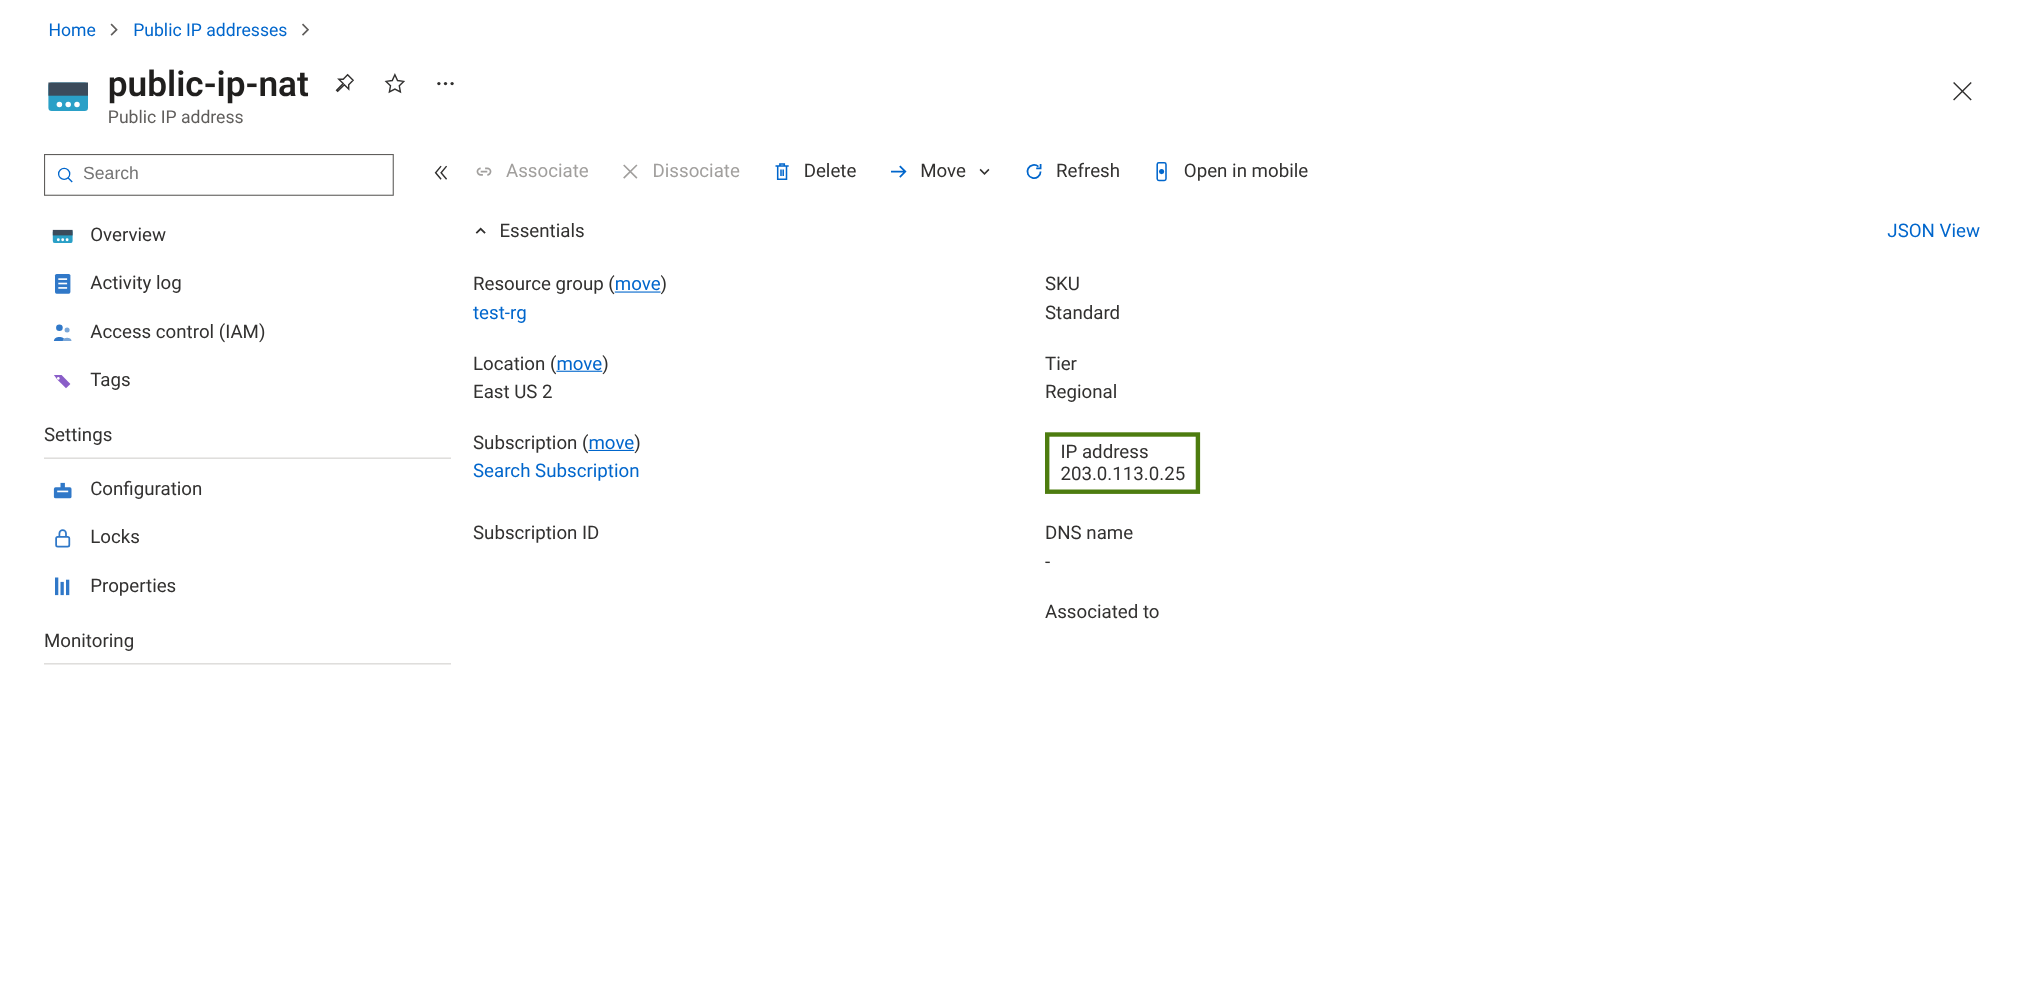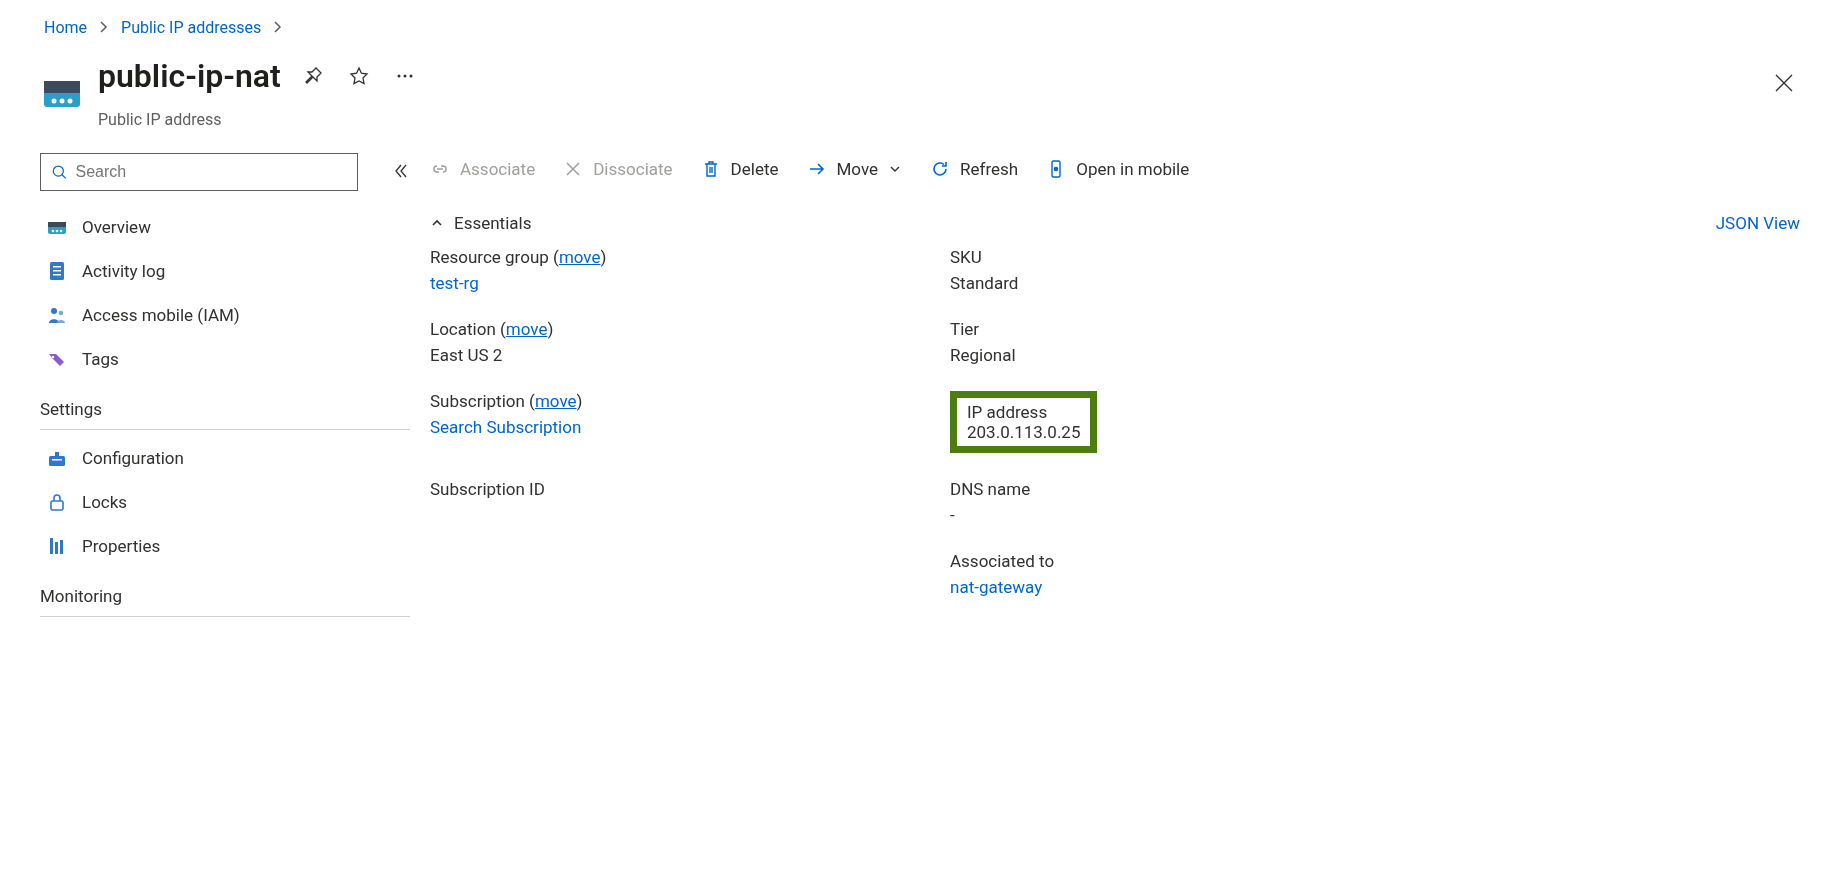--- a/index.html
+++ b/index.html
@@ -37,21 +37,21 @@
     flex-shrink: 0;
   }
   .title-block { display: flex; flex-direction: column; }
   .title-row { display: flex; align-items: center; gap: 18px; }
   .page-title { font-size: 32px; font-weight: 600; color: #201f1e; }
   .title-icon-btn {
     width: 28px; height: 28px;
     display: flex; align-items: center; justify-content: center;
     cursor: pointer; color: #323130;
   }
-  .subtitle { font-size: 16px; color: #605e5c; margin-top: 15px; }
+  .subtitle { font-size: 16px; color: #605e5c; margin-top: 2px; }
   .close-btn {
     position: absolute;
     right: 40px; top: 20px;
     width: 32px; height: 32px;
     display: flex; align-items: center; justify-content: center;
     cursor: pointer; color: #323130;
   }
 
   
   .body-row { display: flex; }
@@ -125,29 +125,30 @@
   }
   .essentials-toggle { display: flex; align-items: center; gap: 10px; cursor: pointer; }
   .json-link { color: #0066cc; cursor: pointer; }
 
   .essentials-grid {
     display: grid;
     grid-template-columns: 520px 1fr;
     column-gap: 0;
     row-gap: 26px;
     font-size: 17px;
+    margin-top: 15px;
   }
   .ess-item { display: flex; flex-direction: column; gap: 6px; }
   .ess-label { color: #323130; }
   .ess-value { color: #323130; }
   .ess-link-nou { color: #0066cc; cursor: pointer; }
   .move-link { color: #0066cc; text-decoration: underline; cursor: pointer; }
 
   .highlight-box {
-    border: 7px solid #4d7c0f;
+    border: 4px solid #4d7c0f;
     padding: 4px 10px 4px 10px;
     display: inline-block;
     width: fit-content;
   }
   .highlight-box .ess-value { font-size: 17px; margin-top: 1px; }
 
 </style>
 </head>
 <body>
 
@@ -251,21 +252,21 @@
 
     <div class="nav-item">
       <span class="nav-icon">
         <svg viewBox="0 0 22 22" width="22" height="22">
             <circle cx="8" cy="7" r="3" fill="#3078c8"></circle>
             <circle cx="15" cy="9" r="2.3" fill="#7aa7d8"></circle>
             <path d="M3 19 C3 14 13 14 13 19 Z" fill="#3078c8"></path>
             <path d="M11 19 C11 15 19 15 19 19 Z" fill="#7aa7d8"></path>
           </svg>
       </span>
-      <span>Access mobile (IAM)</span>
+      <span>Access control (IAM)</span>
     </div>
 
     <div class="nav-item">
       <span class="nav-icon">
         <svg viewBox="0 0 22 22" width="22" height="22">
             <path d="M3 6 L10 6 L18 14 L14 18 L6 10 Z" fill="#8a5ec8"></path>
             <circle cx="7" cy="9" r="1.2" fill="#fff"></circle>
           </svg>
       </span>
       <span>Tags</span>
@@ -407,20 +408,19 @@
         <span class="ess-label">Subscription ID</span>
       </div>
       <div class="ess-item">
         <span class="ess-label">DNS name</span>
         <span class="ess-value">-</span>
       </div>
 
       <div></div>
       <div class="ess-item">
         <span class="ess-label">Associated to</span>
-        <span class="ess-link-nou">nat-gateway</span>
       </div>
 
     </div>
 
   </main>
 
 </div>
 
 </body></html>

